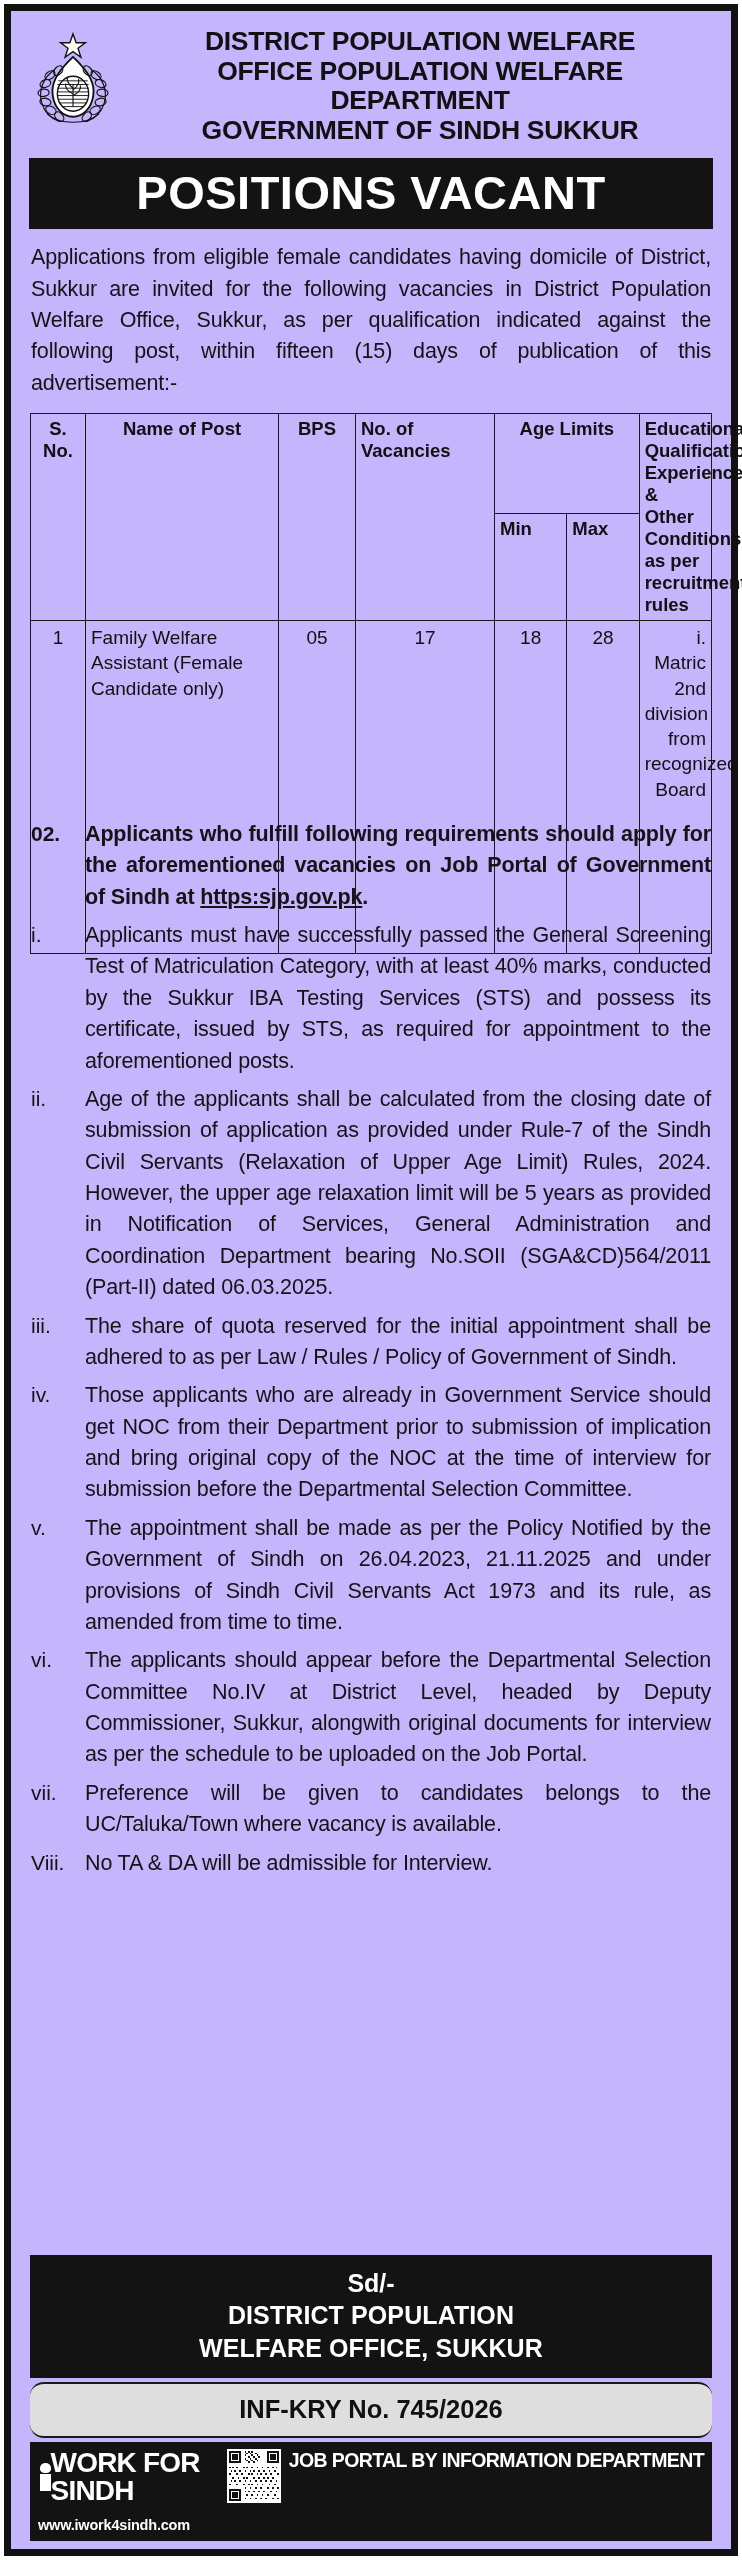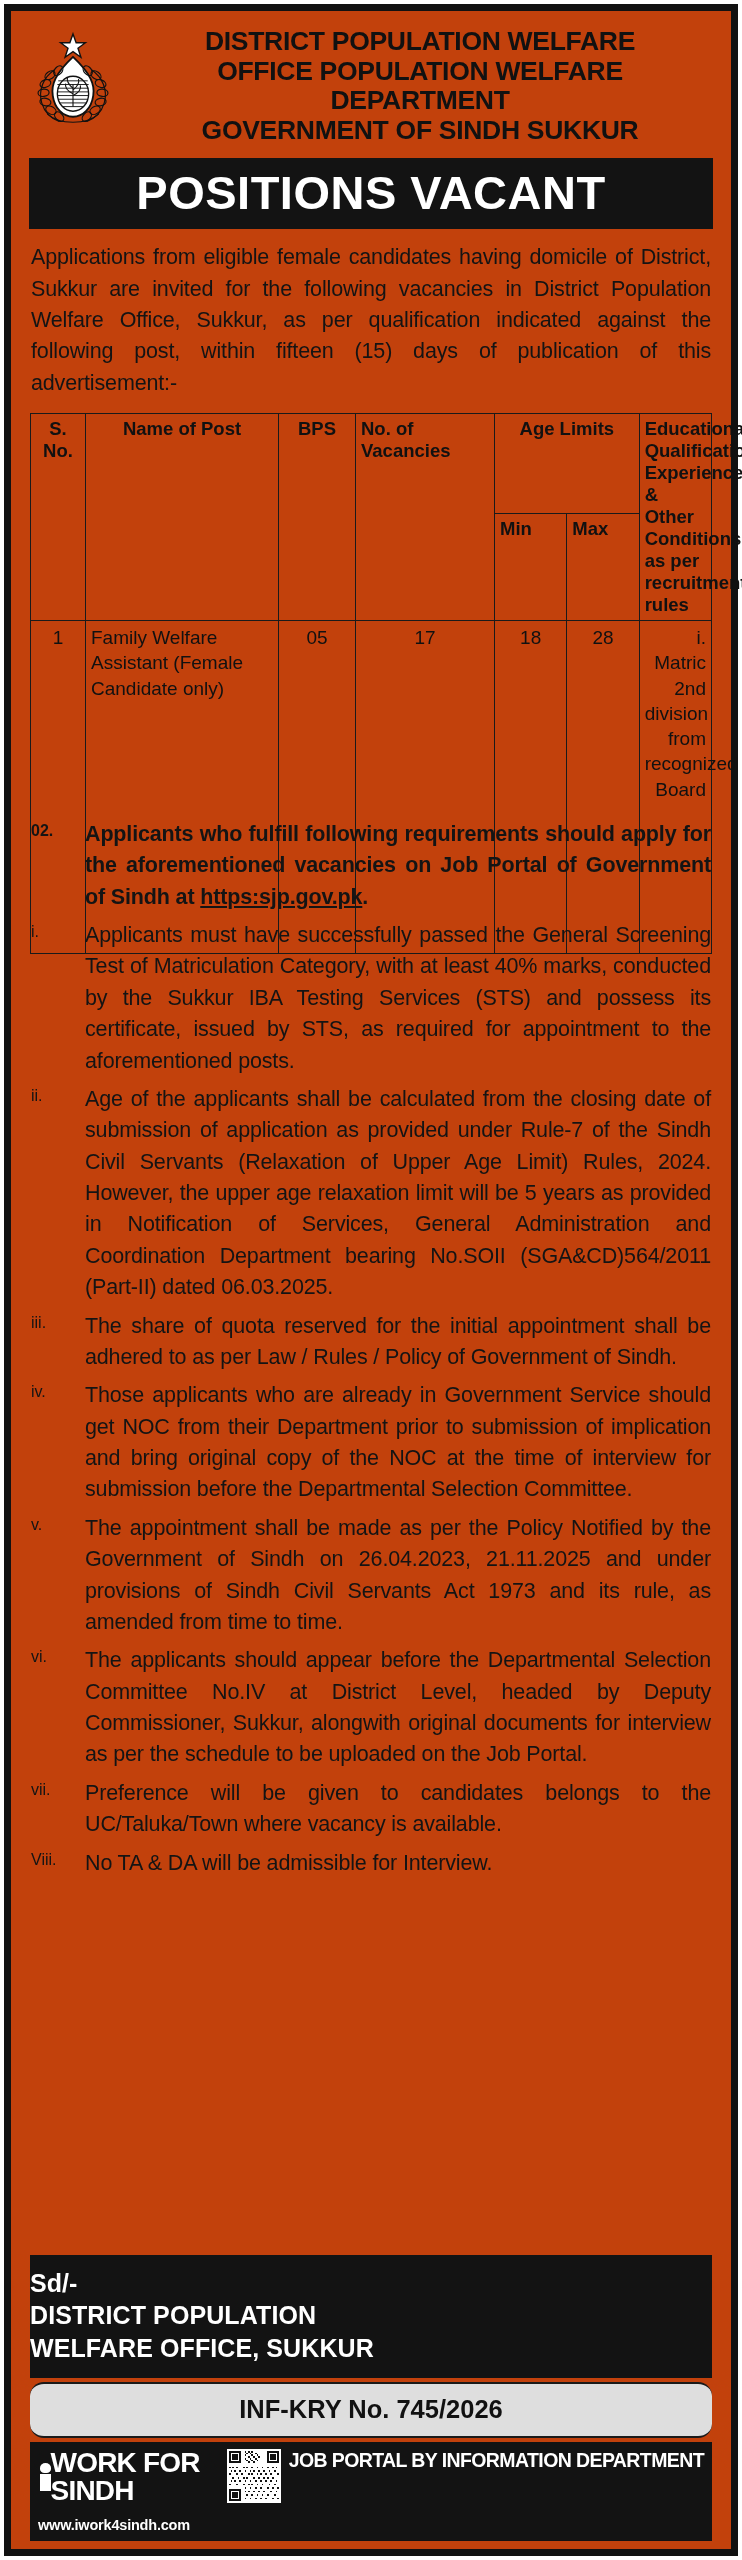--- a/index.html
+++ b/index.html
@@ -20,21 +20,21 @@
     overflow: hidden;
   }
   
   .outer-frame {
     position: absolute;
     left: 4px;
     top: 4px;
     right: 4px;
     bottom: 4px;
     border: 7px solid #111111;
-    background: #c2410c;
+    background: #c4b5fd;
     box-sizing: border-box;
     padding: 8px;
   }
   .inner {
     position: absolute;
     left: 0; top: 0; right: 0; bottom: 0;
     box-sizing: border-box;
     padding: 10px 14px 8px 14px;
     display: flex;
     flex-direction: column;
@@ -132,21 +132,21 @@
   .clauses {
     margin: 12px 6px 0 6px;
   }
   .clause {
     display: flex;
     align-items: flex-start;
     margin-bottom: 7px;
   }
   .clause .marker {
     flex: 0 0 54px;
-    font-size: 16px;
+    font-size: 21px;
     line-height: 1.46;
     color: #141414;
   }
   .clause .body {
     flex: 1 1 auto;
     font-size: 21.5px;
     line-height: 1.46;
     text-align: justify;
     text-align-last: left;
     color: #141414;
@@ -157,20 +157,21 @@
   .clause .body a,
   .clause .body .link {
     text-decoration: underline;
     color: inherit;
   }
 
   
   .sign-block {
     background: #131313;
     color: #ffffff;
+    text-align: center;
     margin: 12px 5px 0 5px;
     padding: 13px 0 14px 0;
   }
   .sign-block .sd {
     font-weight: bold;
     font-size: 25px;
     line-height: 1.25;
   }
   .sign-block .l1,
   .sign-block .l2 {

